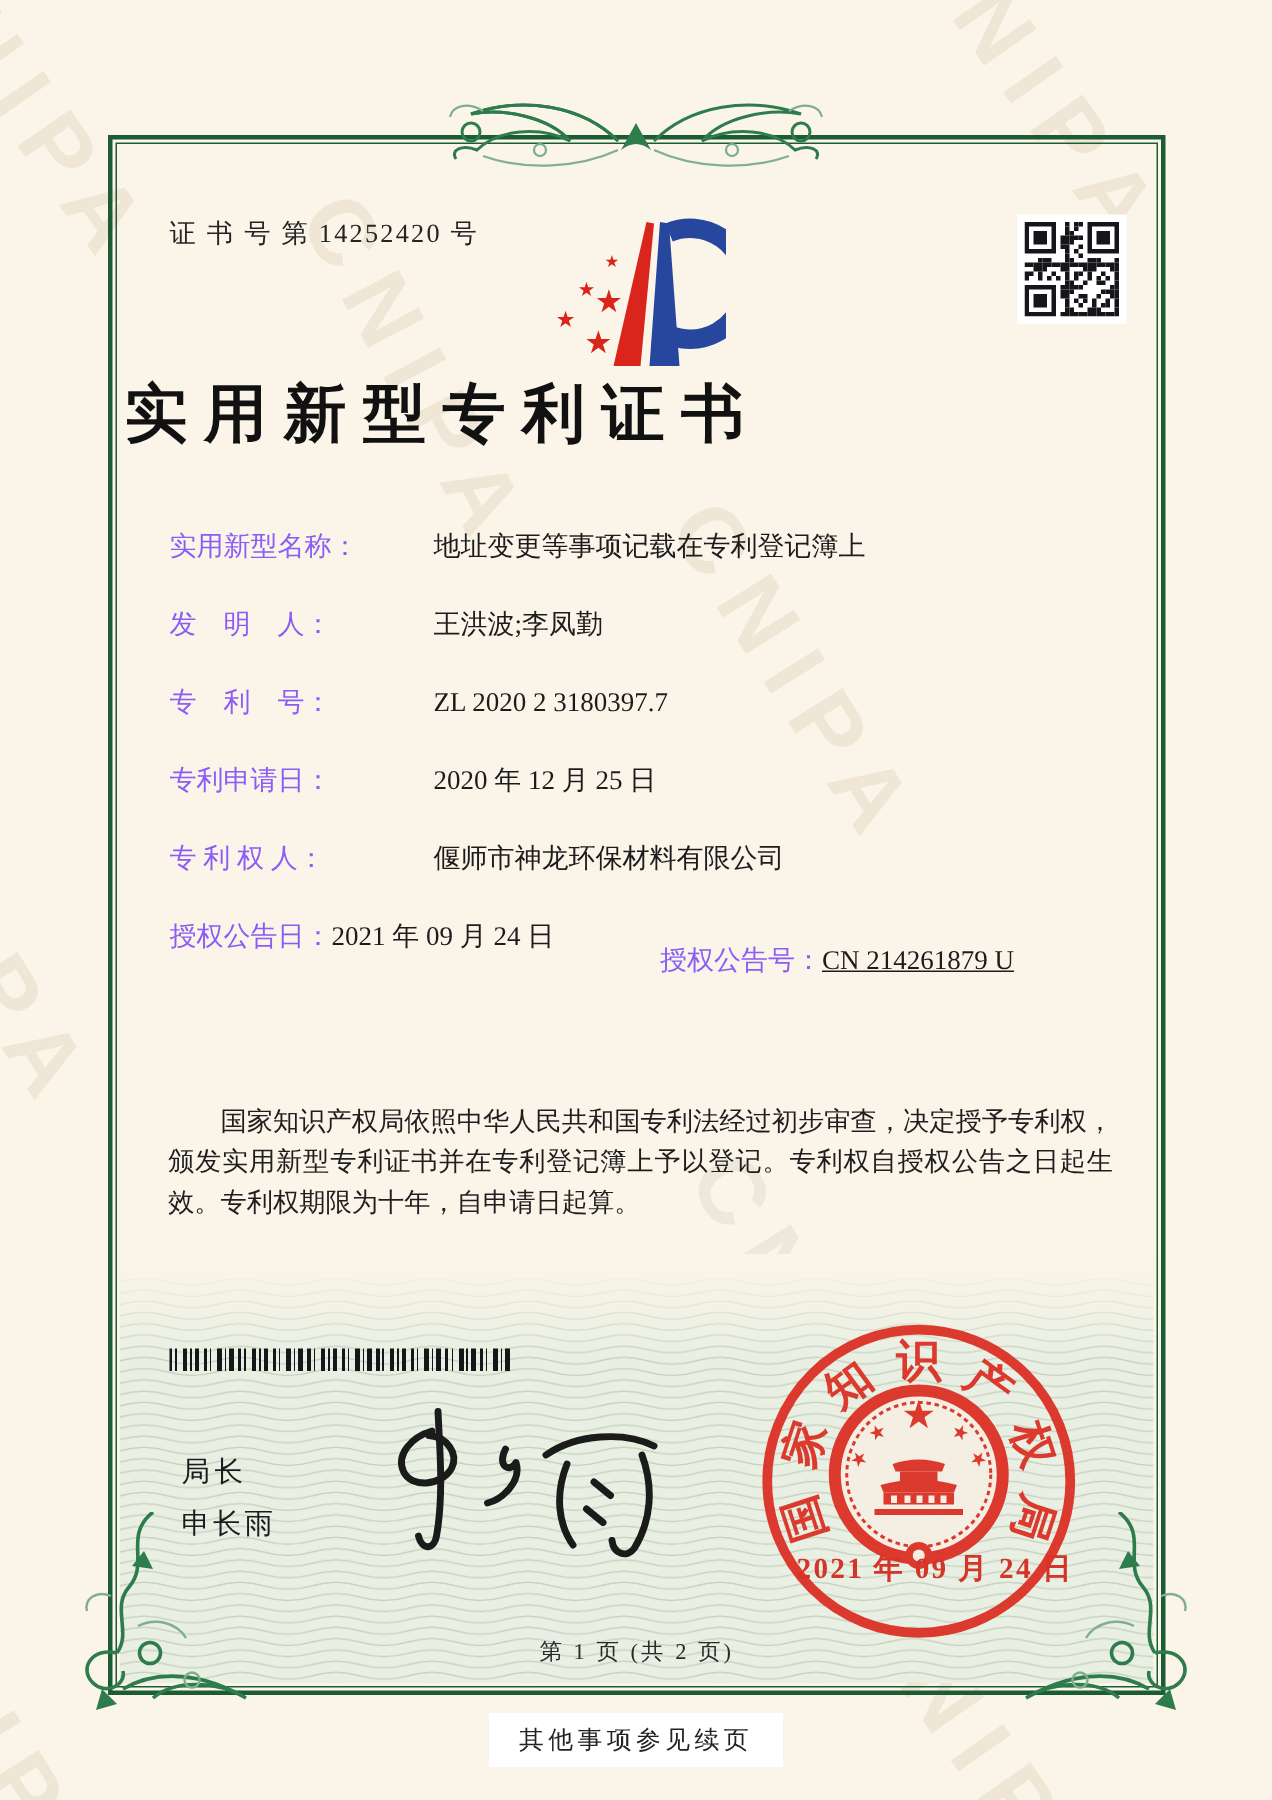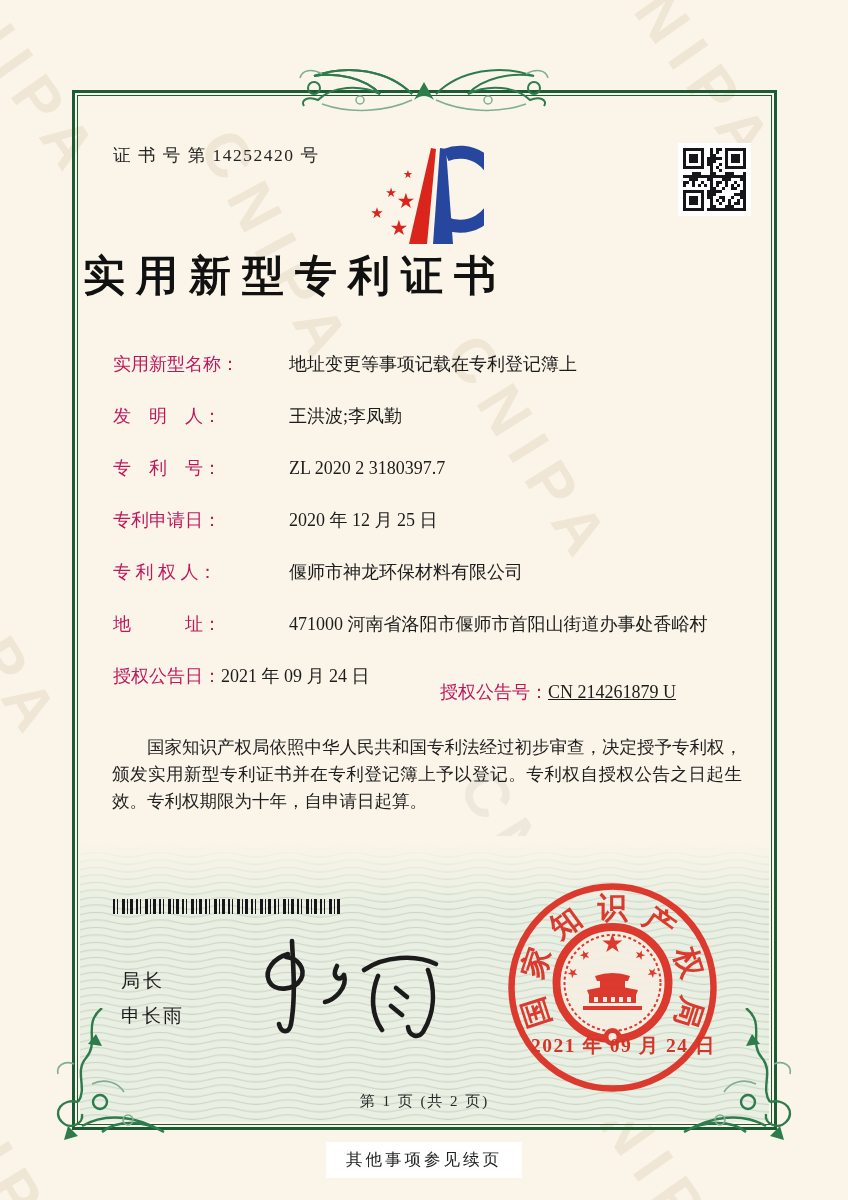--- a/index.html
+++ b/index.html
@@ -44,21 +44,21 @@
     background:#fff; z-index:3; display:flex; align-items:center; justify-content:center;
   }
   .title {
     position:absolute; left:72px; top:248px; width:844px; z-index:3;
     text-align:left; font-size:42px; font-weight:bold; letter-spacing:11px;
     color:#111; text-indent:11px;
   }
   
   .fields { position:absolute; left:113px; top:352px; width:640px; z-index:3; }
   .field-row { height:19px; margin-bottom:33px; font-size:18px; white-space:nowrap; }
-  .field-label { display:inline-block; min-width:176px; color:#be185d; }
+  .field-label { display:inline-block; min-width:176px; color:#8b5cf6; }
   .field-value { color:#1c1c1c; }
   .grant-no-pair { position:absolute; left:327px; top:16px;text-decoration:underline; }
   .row-last { position:relative; }
   
   .body-text {
     position:absolute; left:112px; top:734px; width:630px; z-index:3;
     font-size:17.5px; line-height:27px; text-align:justify; color:#1e1e1e;
   }
   .body-text p { text-indent:2em; }
   
@@ -346,23 +346,20 @@
     </div>
     <div class="field-row">
       <span class="field-label">专　利　号：</span><span class="field-value">ZL 2020 2 3180397.7</span>
     </div>
     <div class="field-row">
       <span class="field-label">专利申请日：</span><span class="field-value">2020 年 12 月 25 日</span>
     </div>
     <div class="field-row">
       <span class="field-label">专 利 权 人：</span><span class="field-value">偃师市神龙环保材料有限公司</span>
     </div>
-    <div class="field-row">
-      <span class="field-label">地　　　址：</span><span class="field-value">471000 河南省洛阳市偃师市首阳山街道办事处香峪村</span>
-    </div>
     <div class="field-row row-last">
       <span class="field-label" style="min-width:0;">授权公告日：</span><span class="field-value">2021 年 09 月 24 日</span>
       <span class="grant-no-pair">
         <span class="field-label" style="min-width:0;">授权公告号：</span><span class="field-value">CN 214261879 U</span>
       </span>
     </div>
   </div>
 
   <div class="body-text">
     <p>国家知识产权局依照中华人民共和国专利法经过初步审查，决定授予专利权，颁发实用新型专利证书并在专利登记簿上予以登记。专利权自授权公告之日起生效。专利权期限为十年，自申请日起算。</p>

